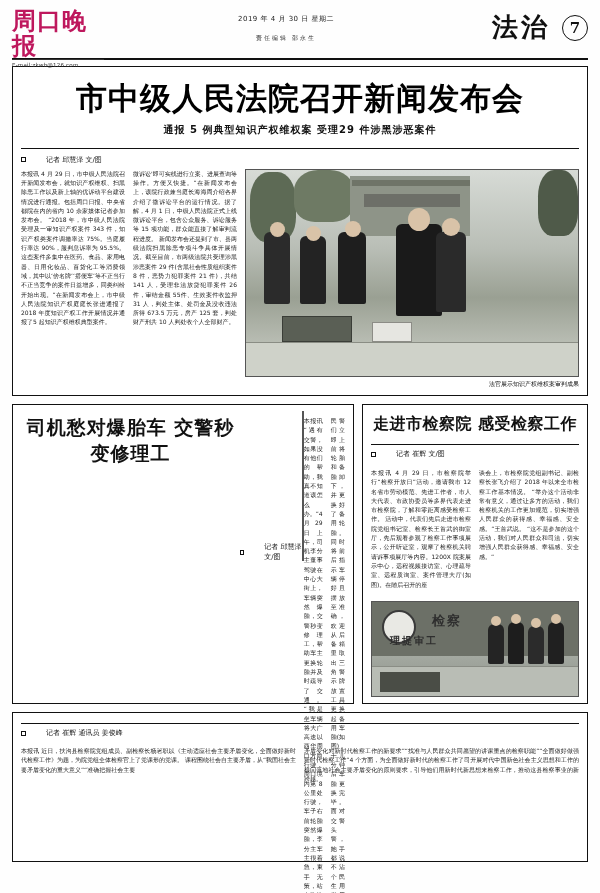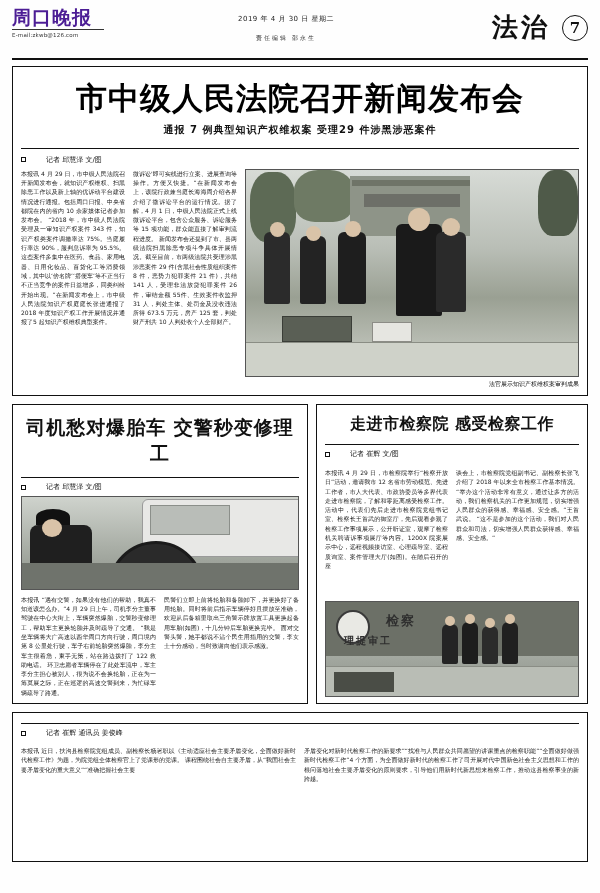--- a/index.html
+++ b/index.html
@@ -20,22 +20,22 @@
   
   .masthead {
     display:flex; align-items:flex-start;
     border-bottom:2px solid #111;
     padding-bottom:4px;
     height:52px;
   }
   .logo-box { width:92px; }
   .logo-title {
     font-family:"DejaVu Serif","Liberation Serif",serif;
-    font-weight:bold; font-size:19px; letter-spacing:1px;
-    color:#4c1d95; line-height:1.05;
+    font-weight:bold; font-size:24px; letter-spacing:1px;
+    color:#be185d; line-height:1.05;
     border-bottom:1px solid #333;
     padding-bottom:1px;
   }
   .logo-mail { font-size:5.5px; color:#333; margin-top:2px; letter-spacing:0.2px;}
   .mast-center {
     flex:1; text-align:center; padding-top:6px;
   }
   .mast-date { font-size:7px; color:#222; letter-spacing:0.5px;}
   .mast-editors { font-size:6px; color:#333; margin-top:10px; letter-spacing:2px;}
   .mast-right {
@@ -100,21 +100,21 @@
   
   .tree { position:absolute; background:#5d6a55; border-radius:40% 40% 35% 35%; }
   .bldg { position:absolute; background:#8e9488; }
   .banner-red { position:absolute; background:#6d6f68; }
   .person { position:absolute; background:#2b2b2b; border-radius:6px 6px 2px 2px; }
   .head { position:absolute; background:#d9c3a8; border-radius:50%; }
   .table-front { position:absolute; background:#cfd2c9; border-top:1px solid #8a8d84; }
 
   
   .mid-row { display:flex; gap:8px; margin-top:8px; height:300px; }
-  .mid-left { width:296px; display:flex; flex-direction:column; }
+  .mid-left { width:342px; display:flex; flex-direction:row; }
   .mid-right { flex:1; display:flex; flex-direction:column; }
 
   .h2 {
     font-family:"DejaVu Serif","Liberation Serif",serif;
     font-weight:bold; font-size:19px; text-align:center; letter-spacing:1px;
     margin:4px 0 6px 0;
   }
   .h2-sm {
     font-family:"DejaVu Serif","Liberation Serif",serif;
     font-weight:bold; font-size:16px; text-align:center; letter-spacing:0.5px;
@@ -172,21 +172,21 @@
       <div class="mast-editors">责任编辑 邵永生</div>
     </div>
     <div class="mast-right">
       <div class="section-name">法治</div>
       <div class="page-num">7</div>
     </div>
   </div>
 
   <div class="box lead">
     <div class="headline">市中级人民法院召开新闻发布会</div>
-    <div class="subhead">通报 7 例典型知识产权维权案  受理29 件涉黑涉恶案件</div>
+    <div class="subhead">通报 5 例典型知识产权维权案  受理29 件涉黑涉恶案件</div>
     <div class="rule"></div>
     <div class="byline">
       <span class="sq"></span>
       <span>记者 邱慧泽 文/图</span>
     </div>
     <div class="lead-body">
       <div class="col col-narrow">本报讯 4 月 29 日，市中级人民法院召开新闻发布会，就知识产权维权、扫黑除恶工作以及新上轴的优诉动平台建设情况进行通报。包括周口日报、中央省都院在内的省内 10 余家媒体记者参加发布会。
 
 “2018 年，市中级人民法院受理及一审知识产权案件 343 件，知识产权类案件调撤率达 75%。当庭履行率达 90%，服判息诉率为 95.5%。这些案件多集中在医药、食品、家用电器、日用化妆品、百货化工等消费领域，其中以‘傍名牌’‘搭便车’等不正当行不正当竞争的案件日益增多，同类纠纷开始出现。”在新闻发布会上，市中级人民法院知识产权庭庭长张进通报了 2018 年度知识产权工作开展情况并通报了5 起知识产权维权典型案件。</div>
       <div class="col col-mid">微诉讼'即可实线进行立案、进展查询等操作。方便又快捷。”在新闻发布会上，该院行政兼当庭长海海周介绍各界介绍了微诉讼平台的运行情况。据了解，4 月 1 日，中级人民法院正式上线微诉讼平台，包含公众服务、诉讼服务等 15 项功能，群众能直接了解审判流程进度。

